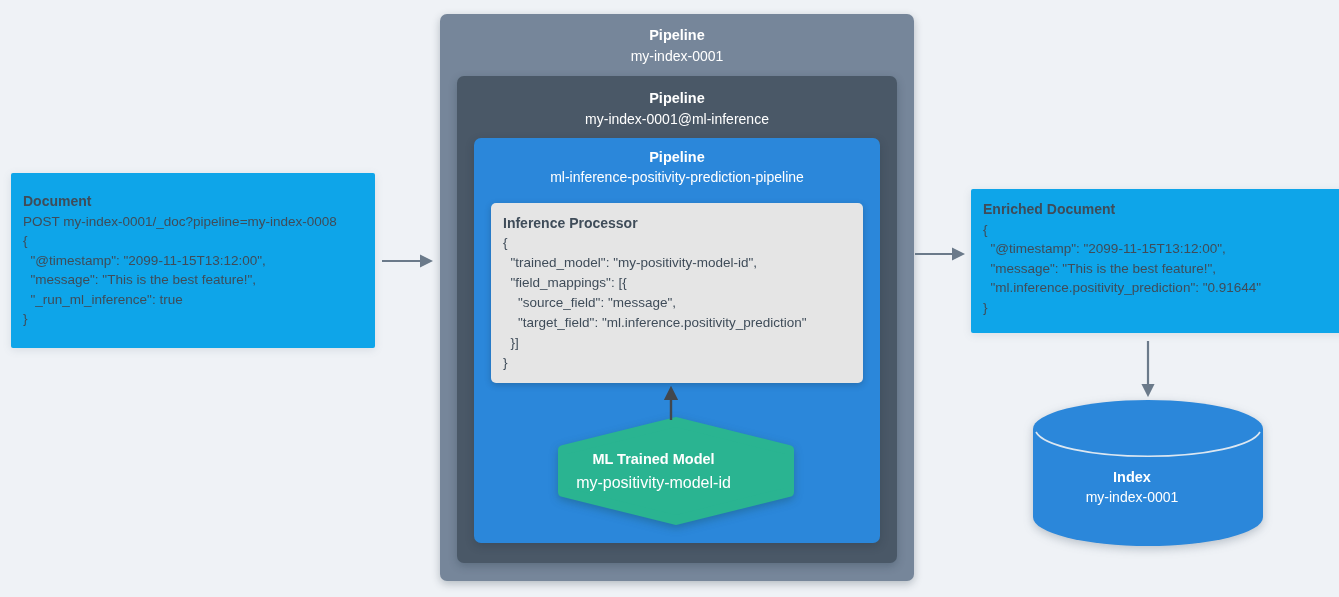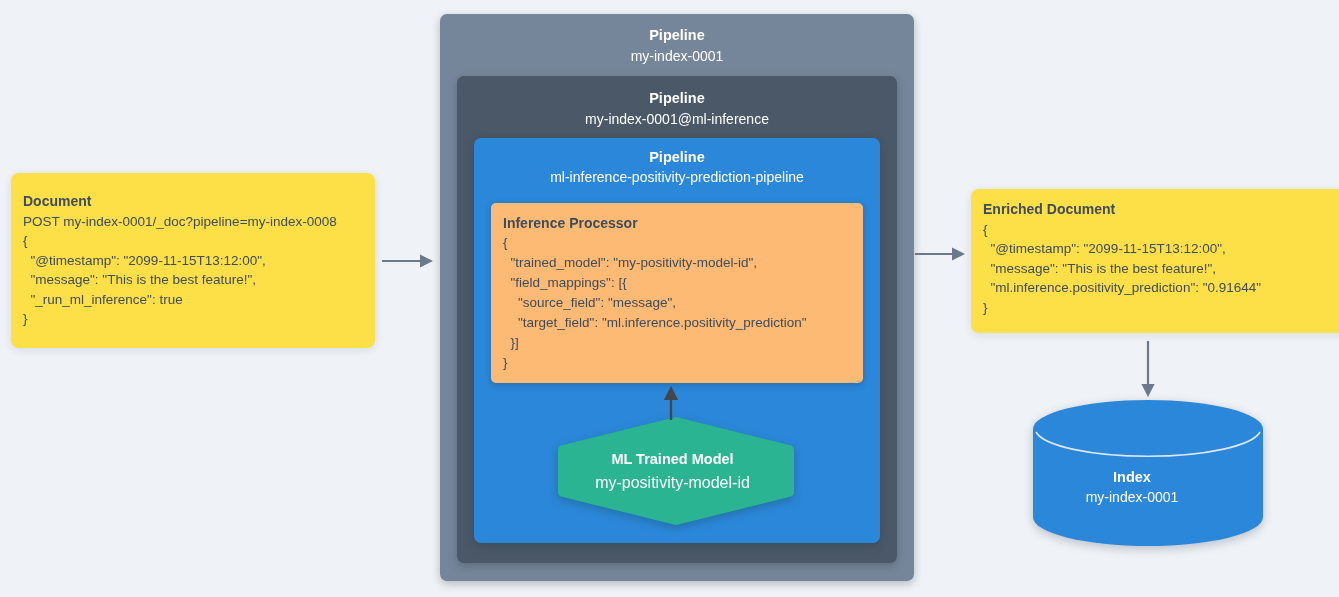--- a/index.html
+++ b/index.html
@@ -11,22 +11,22 @@
     position: relative;
     width: 1339px;
     height: 597px;
     background: #eff2f6;
     overflow: hidden;
   }
   .abs { position: absolute; }
 
   
   .card {
-    background: #fde047;
-    border-radius: 8px;
+    background: #0ea5e9;
+    border-radius: 2px;
     box-shadow: 0 2px 8px rgba(90,105,125,.15);
     color: #3f4c59;
     font-size: 13.5px;
     line-height: 19.5px;
   }
   .card .card-title { font-weight: 700; font-size: 14px; }
   .code-line { white-space: pre; }
 
   
   .pipe {
@@ -43,39 +43,39 @@
 
   #outer-pipeline { left: 440px; top: 14px; width: 474px; height: 567px; background: #76869a; }
   #outer-pipeline .pipe-header { padding-top: 11px; }
   #ml-inference-pipeline { left: 17px; top: 62px; width: 440px; height: 487px; background: #4a5867; }
   #ml-inference-pipeline .pipe-header { padding-top: 12px; }
   #prediction-pipeline { left: 17px; top: 62px; width: 406px; height: 405px; background: #2b87da; }
   #prediction-pipeline .pipe-header { padding-top: 9px; line-height: 20px; }
 
   #inference-processor {
     left: 17px; top: 65px; width: 372px; height: 180px;
-    background: #fdba74;
+    background: #e5e5e5;
     border-radius: 5px;
     box-shadow: 0 2px 6px rgba(20,35,50,.25);
     padding: 10px 12px;
     color: #3f4c59;
     font-size: 13.5px;
     line-height: 20px;
   }
   #inference-processor .proc-title { font-weight: 700; font-size: 14px; }
 
   #document-box { left: 11px; top: 173px; width: 364px; height: 175px; padding: 19px 12px 0; }
   #enriched-box { left: 971px; top: 189px; width: 428px; height: 144px; padding: 11px 12px 0; }
 
   
   #model-hexagon { left: 84px; top: 279px; width: 236px; height: 108px; filter: drop-shadow(0 3px 4px rgba(15,60,50,.3)); }
   #model-hexagon-text {
     position: absolute; left: 0; top: 0; width: 191px; height: 108px;
     display: flex; flex-direction: column; align-items: center; justify-content: center;
-    color: #fff; line-height: 23px; text-align: center; margin-left: 19px;
+    color: #fff; line-height: 23px; text-align: center;
   }
   #model-hexagon-text .hex-title { font-weight: 700; font-size: 14.5px; }
   #model-hexagon-text .hex-name  { font-size: 16px; }
 
   
   #index-cylinder { left: 1033px; top: 400px; width: 230px; height: 146px; filter: drop-shadow(0 3px 5px rgba(60,80,100,.3)); }
   #index-cylinder-text {
     position: absolute; left: 0; top: 67px; width: 198px;
     color: #fff; line-height: 20px; text-align: center;
   }

